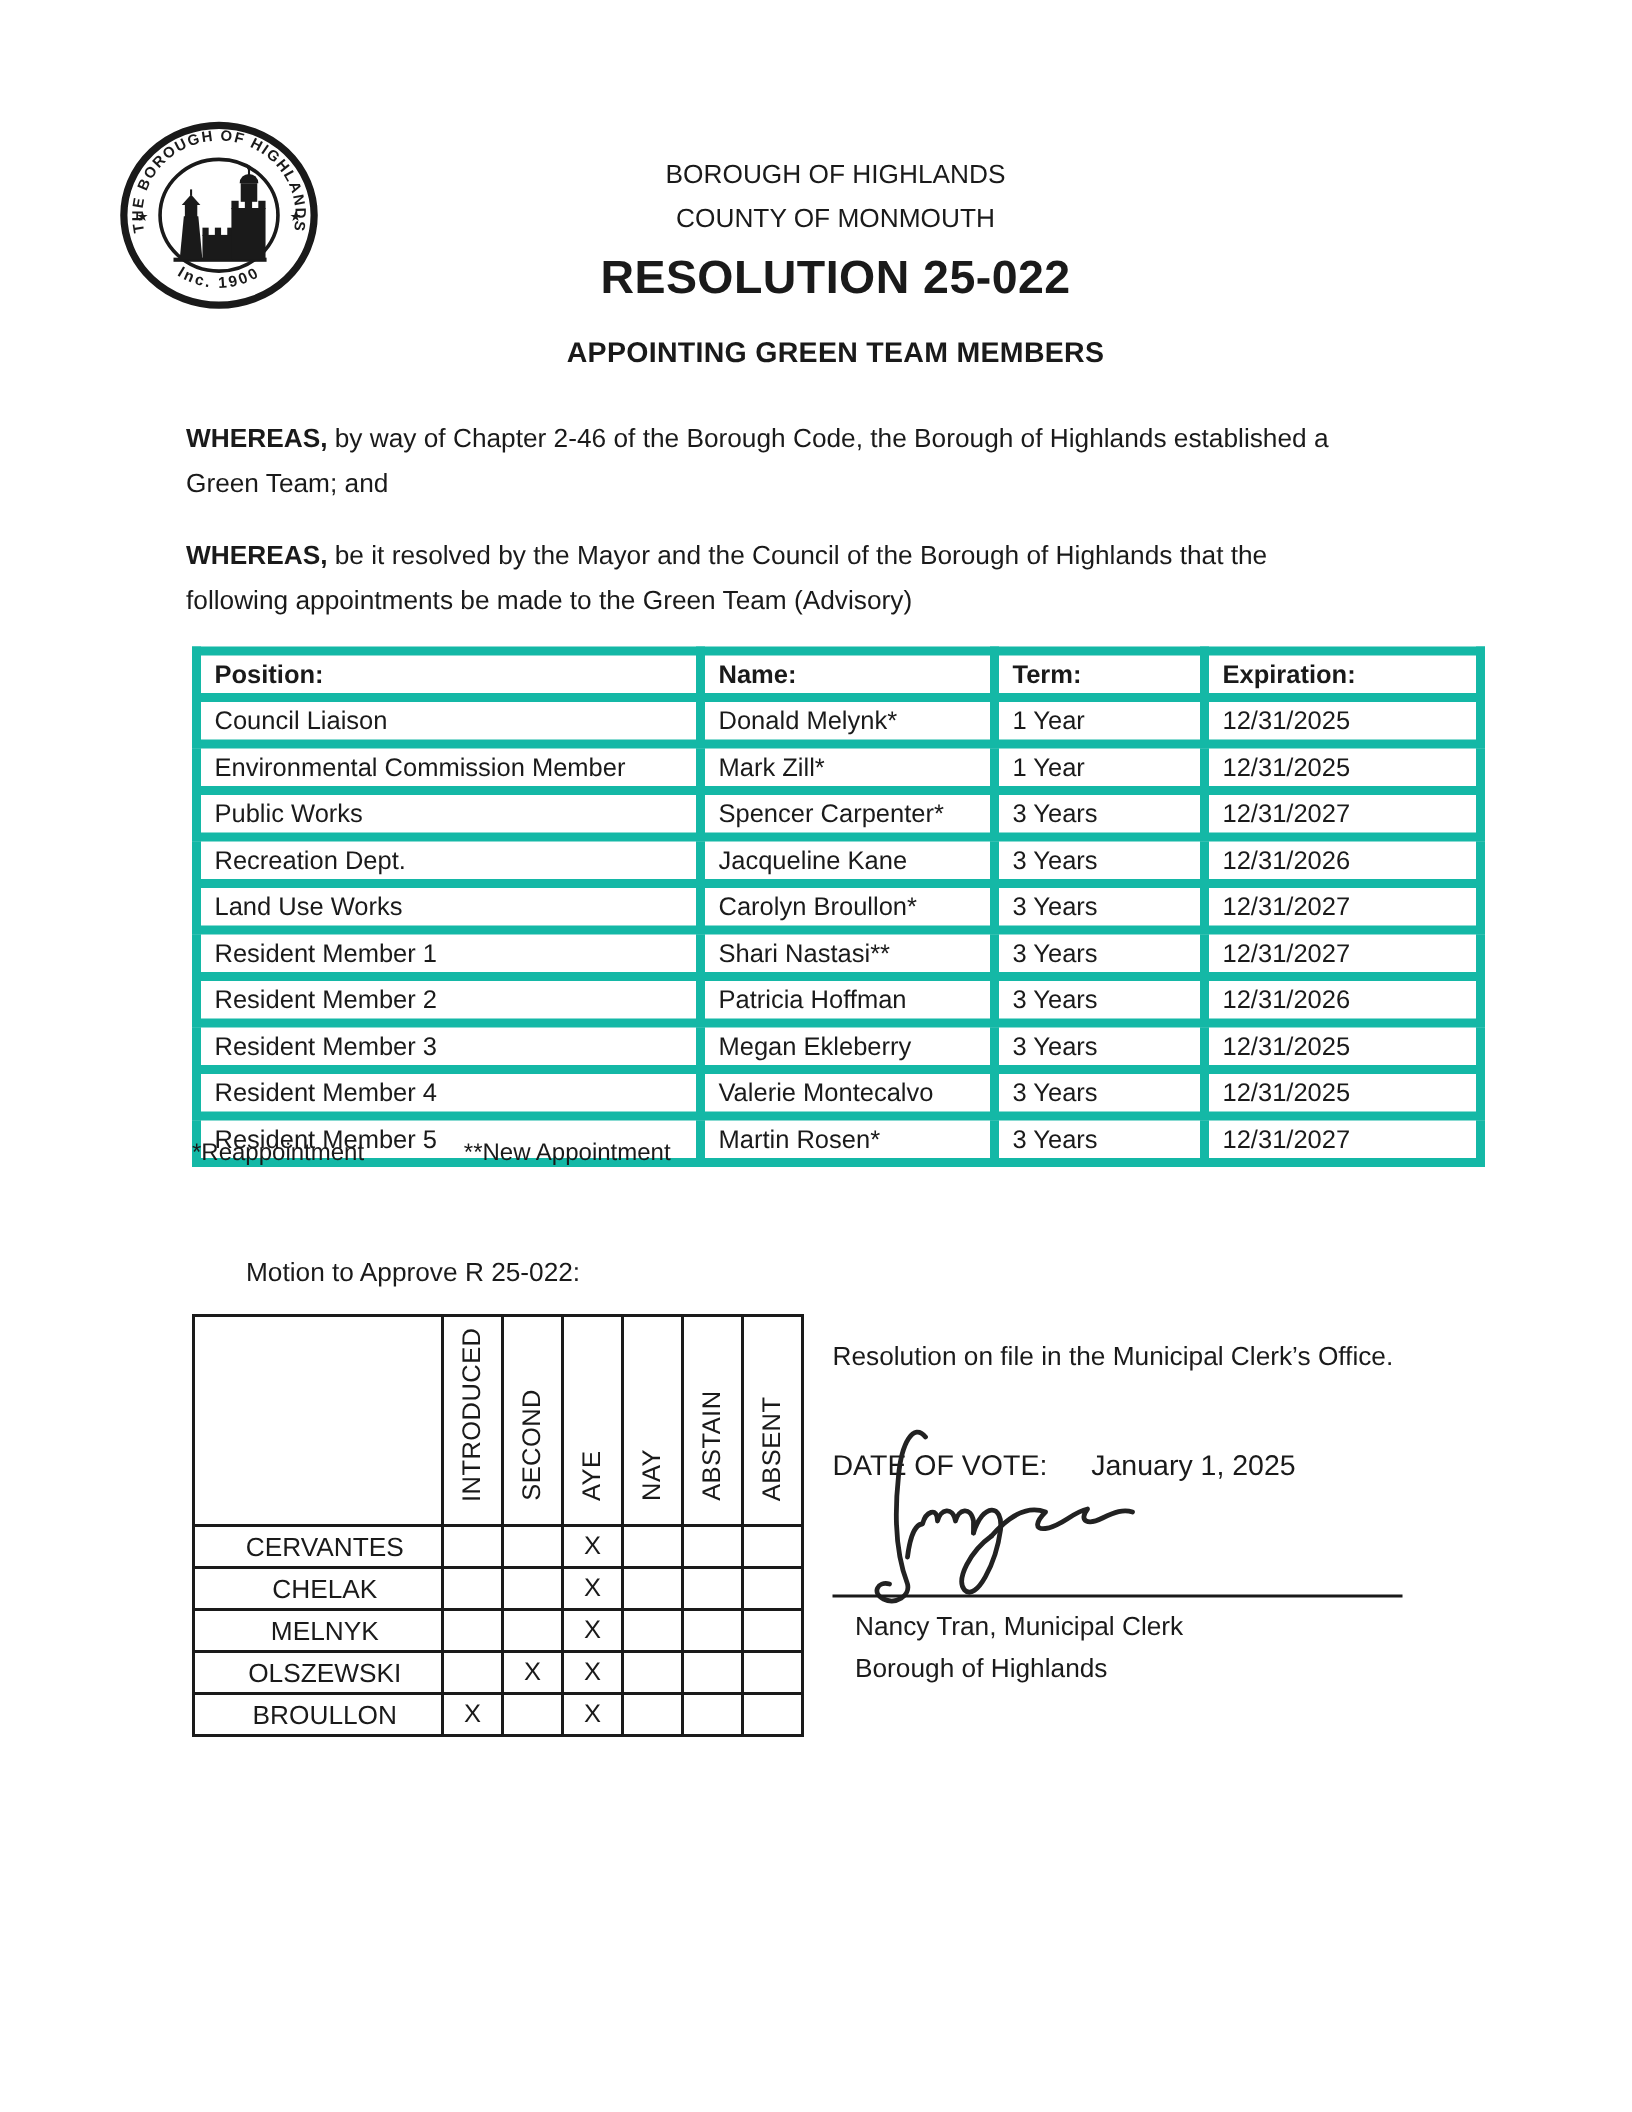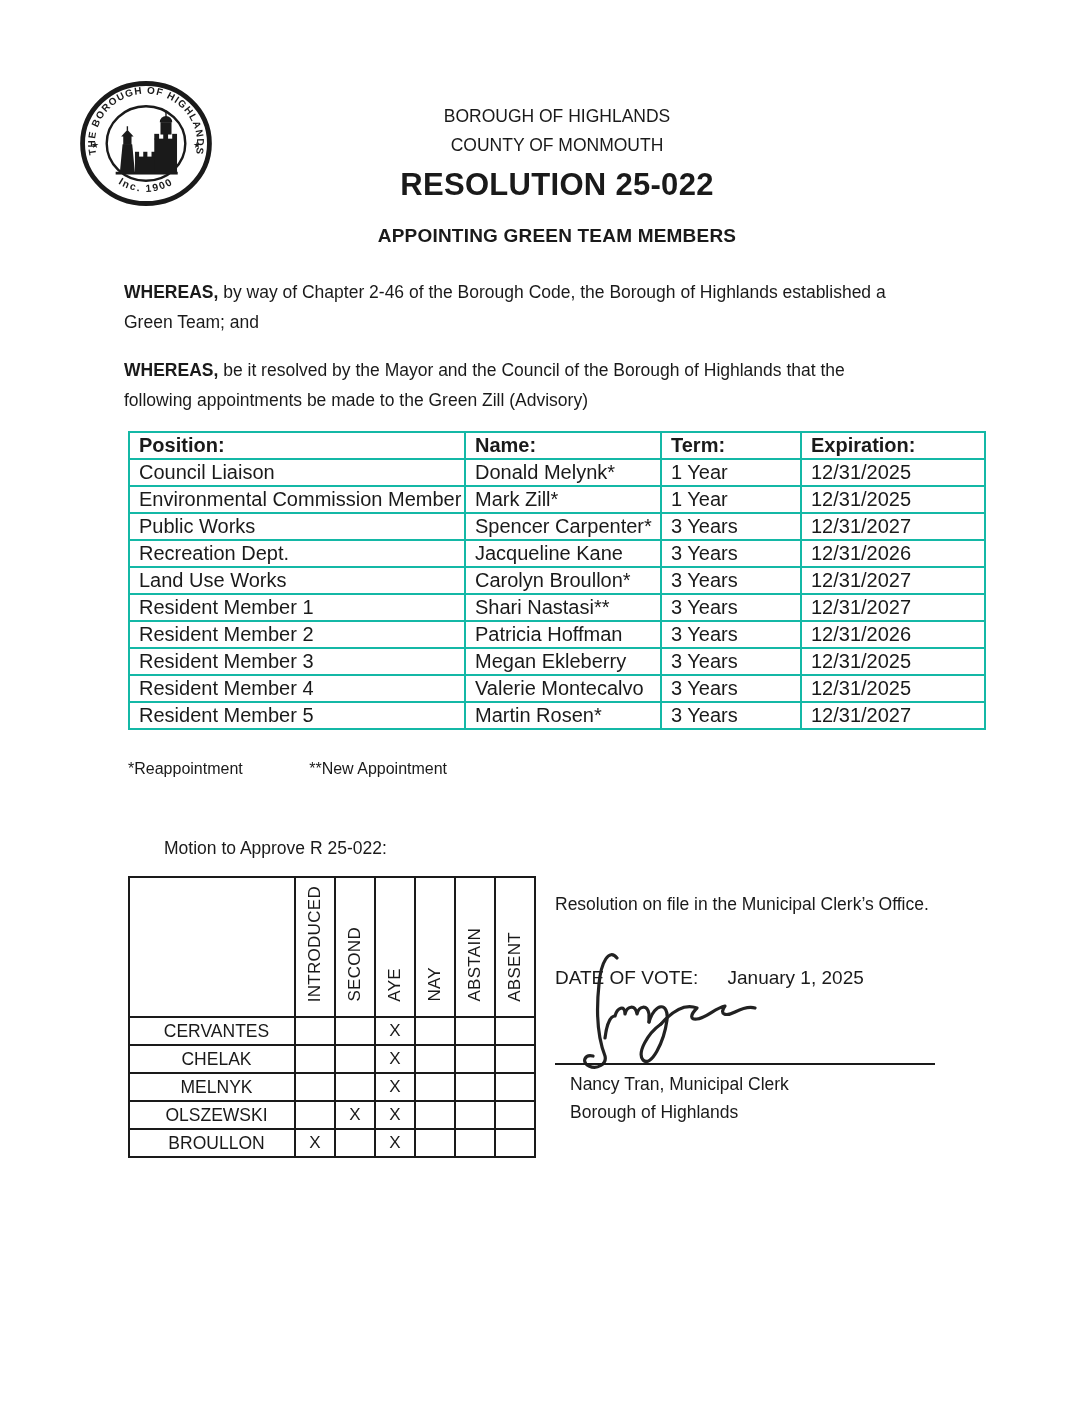--- a/index.html
+++ b/index.html
@@ -22,22 +22,22 @@
   .res-subtitle { font-size:19px; font-weight:bold; letter-spacing:0.2px; }
 
   
   .para { left:124px; width:872px; font-size:17.5px; line-height:30px; }
   .para b { font-weight:bold; }
 
   
   table { border-collapse:collapse; table-layout:fixed; }
   .appt { left:128px; top:431px; width:856px; }
   .appt td, .appt th {
-    border:2px solid #14b8a6;
-    font-size:20px;
+    border:6px solid #14b8a6;
+    font-size:17px;
     height:23px;
     line-height:23px;
     padding:1px 4px 1px 9px;
     text-align:left;
     white-space:nowrap;
     overflow:hidden;
   }
   .appt th { font-weight:bold; }
 
   .footnote { left:128px; top:760px; font-size:16px; }
@@ -119,21 +119,21 @@
   </div>
   <div class="abs center-block res-title" style="top:167px;">RESOLUTION 25-022</div>
   <div class="abs center-block res-subtitle" style="top:225px;">APPOINTING GREEN TEAM MEMBERS</div>
 
   <div class="abs para" style="top:277px;">
     <b>WHEREAS,</b><span> by way of Chapter 2-46 of the Borough Code, the Borough of Highlands established a</span><br>
     <span>Green Team; and</span>
   </div>
   <div class="abs para" style="top:355px;">
     <b>WHEREAS,</b><span> be it resolved by the Mayor and the Council of the Borough of Highlands that the</span><br>
-    <span>following appointments be made to the Green Zill (Advisory)</span>
+    <span>following appointments be made to the Green Team (Advisory)</span>
   </div>
 
   <table class="abs appt">
     <colgroup>
         <col style="width:336px">
         <col style="width:196px">
         <col style="width:140px">
         <col style="width:184px">
       </colgroup>
     <tbody>

